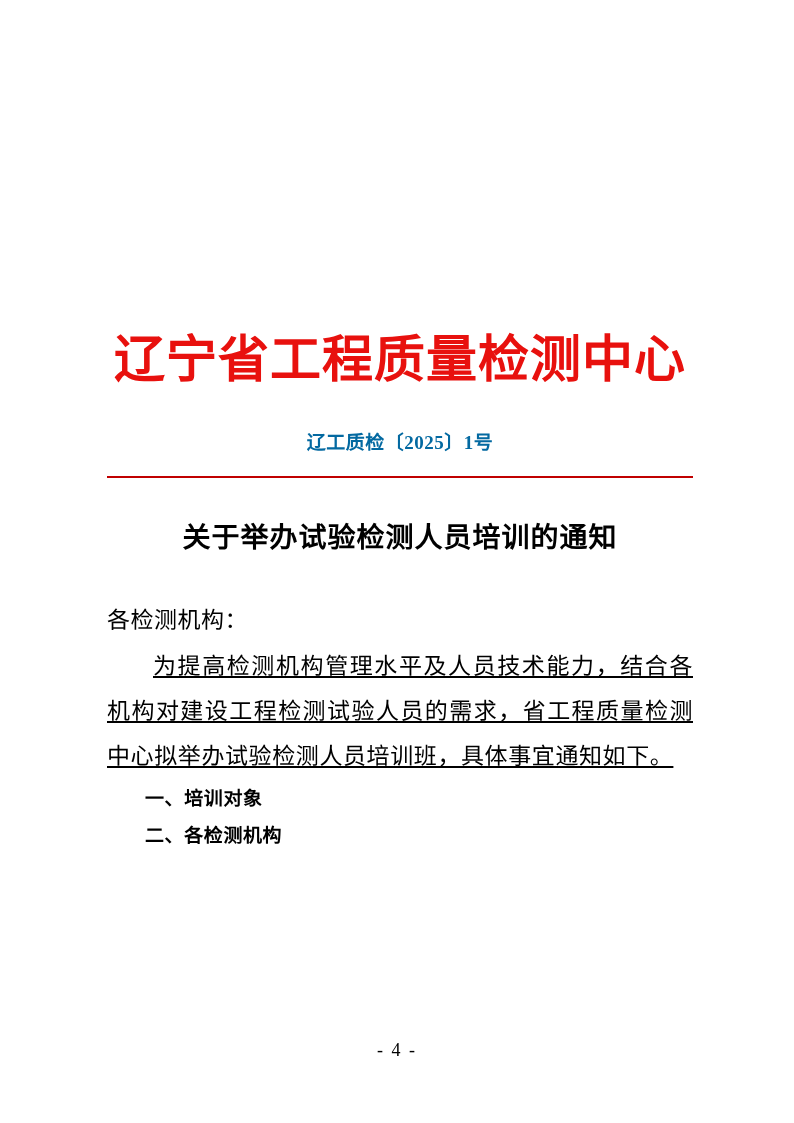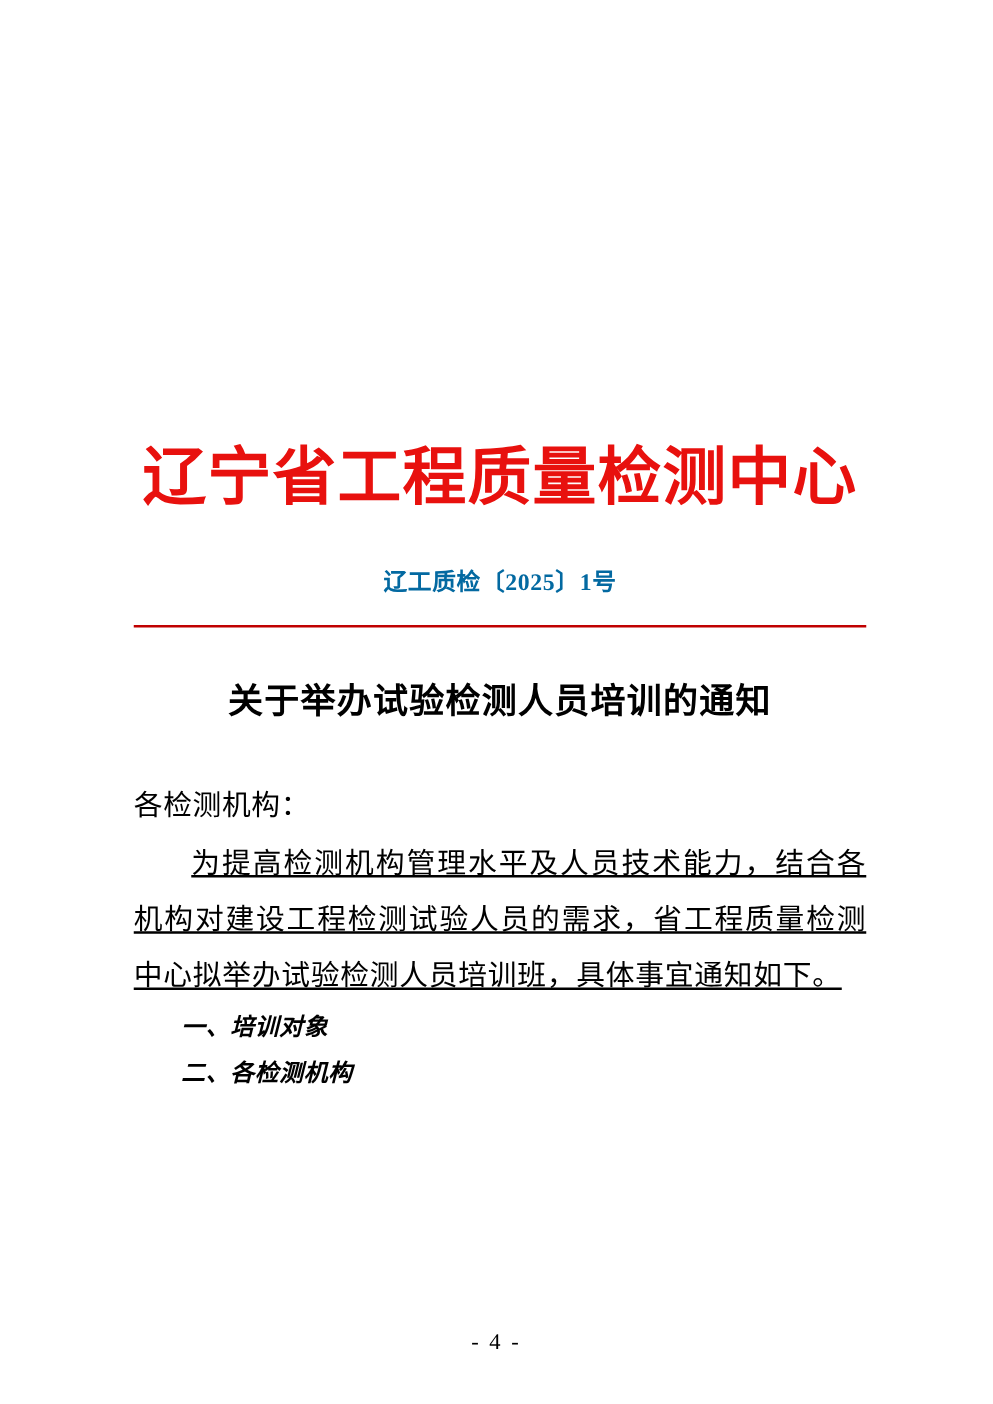--- a/index.html
+++ b/index.html
@@ -15,21 +15,20 @@
     color: #000000;
     overflow: hidden;
   }
   .page {
     position: absolute;
     left: 0;
     top: 0;
     width: 794px;
     height: 832px;
     box-sizing: border-box;
-    margin-top: 23px;
   }
   .doc-body {
     position: absolute;
     left: 107px;
     top: 0;
     width: 586px;
   }
 
   
   .masthead {
@@ -93,21 +92,20 @@
   .para.tight {
     margin-top: 2px;
   }
   .section-head {
     font-size: 19px;
     font-weight: bold;
     line-height: 1.95;
     letter-spacing: 0.6px;
     text-indent: 2em;
     margin: 0;
-    font-style: italic;
   }
   .list-item {
     font-size: 19px;
     line-height: 1.95;
     letter-spacing: 0.6px;
     text-indent: 1em;
     margin: 0;
   }
 
   

